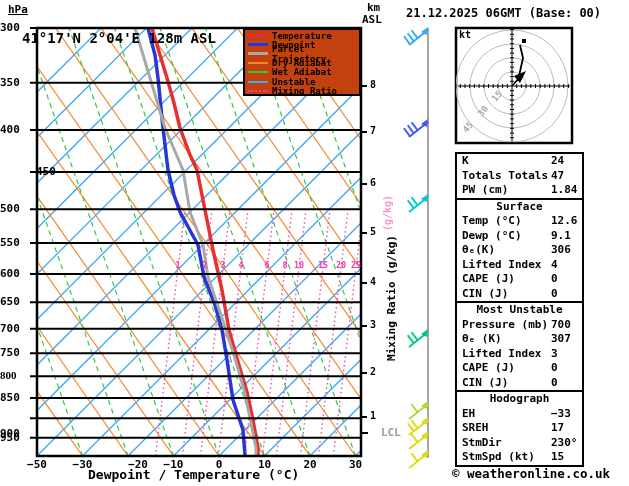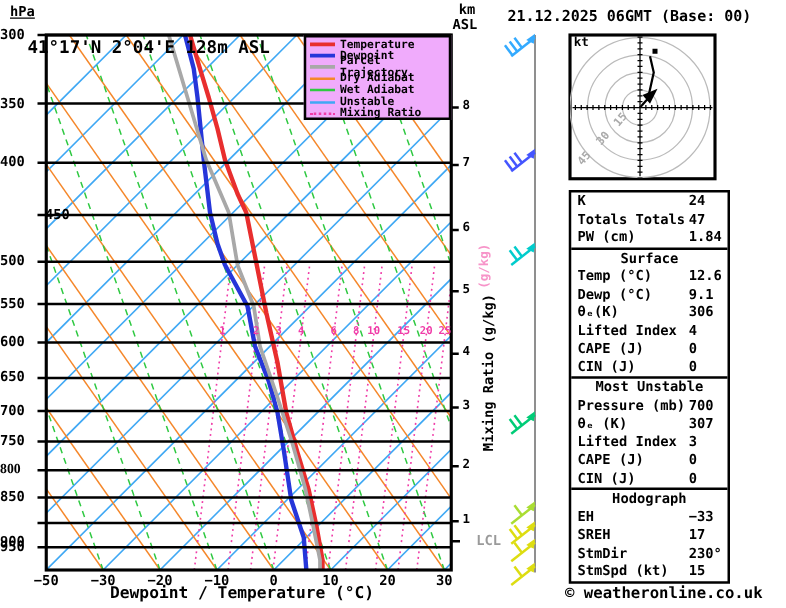--- a/index.html
+++ b/index.html
@@ -16,21 +16,21 @@
   #mix-axis{left:391px;top:298px;transform:translate(-50%,-50%) rotate(-90deg);font-size:11px;}
   #mix-sub{left:388px;top:213px;transform:translate(-50%,-50%) rotate(-90deg);font-size:10px;color:#f794c9;}
   #lcl-lab{left:381px;top:427px;font-size:11px;color:#9a9a9a;}
   #kt-lab{left:459px;top:30px;font-size:10px;}
   .plab{left:0;width:33px;font-size:11px;}
   .tlab{width:40px;text-align:center;font-size:11px;top:459px;}
   .klab{left:370px;font-size:10px;}
   .mlab{width:18px;text-align:center;font-size:8.5px;color:#f03ca8;top:261px;}
   .ringlab{font-size:9px;color:#aaa;z-index:3;}
   #legend{position:absolute;left:243px;top:28px;width:118px;height:68px;z-index:3;
-          background:#f0abfc;border:2px solid #000;box-sizing:border-box;padding:1px 0 0 3px;}
+          background:#c2410c;border:2px solid #000;box-sizing:border-box;padding:1px 0 0 3px;}
   .lrow{display:flex;align-items:center;height:9.2px;font-size:9px;}
   .lswatch{width:20px;height:0;margin-right:4px;flex:0 0 20px;}
   #itable{position:absolute;left:455px;top:152px;width:129px;z-index:3;
           border:2px solid #000;box-sizing:border-box;background:#fff;}
   .tsec{border-top:2px solid #000;}
   .tsec:first-child{border-top:none;}
   .trow{display:flex;height:14.5px;line-height:14.5px;font-size:11px;}
   .trow .tl{flex:0 0 89px;padding-left:5px;overflow:hidden;}
   .trow .tv{flex:1;}
   .ttitle{text-align:center;height:14.5px;line-height:14.5px;font-size:11px;}
@@ -389,21 +389,21 @@
     <span class="lab plab" style="top: 268px;">600</span>
     <span class="lab plab" style="top: 296.3px;">650</span>
     <span class="lab plab" style="top: 322.7px;">700</span>
     <span class="lab plab" style="top: 347.2px;">750</span>
     <span class="lab plab" style="top: 370.2px; font-family: Liberation Serif, serif;">800</span>
     <span class="lab plab" style="top: 391.9px;">850</span>
     <span class="lab plab" style="top: 412.3px; margin-top: 16px;">900</span>
     <span class="lab plab" style="top: 431.7px;">950</span>
     <span class="lab tlab" style="left: 17px;">−50</span>
     <span class="lab tlab" style="left: 62.5px;">−30</span>
-    <span class="lab tlab" style="left: 108px;">−20</span>
+    <span class="lab tlab" style="left: 108px; text-align: right;">−20</span>
     <span class="lab tlab" style="left: 153.5px;">−10</span>
     <span class="lab tlab" style="left: 199px;">0</span>
     <span class="lab tlab" style="left: 244.5px;">10</span>
     <span class="lab tlab" style="left: 290px;">20</span>
     <span class="lab tlab" style="left: 335.5px;">30</span>
     <span class="lab klab" style="top: 80px;">8</span>
     <span class="lab klab" style="top: 126px;">7</span>
     <span class="lab klab" style="top: 178px;">6</span>
     <span class="lab klab" style="top: 227px;">5</span>
     <span class="lab klab" style="top: 277px;">4</span>

